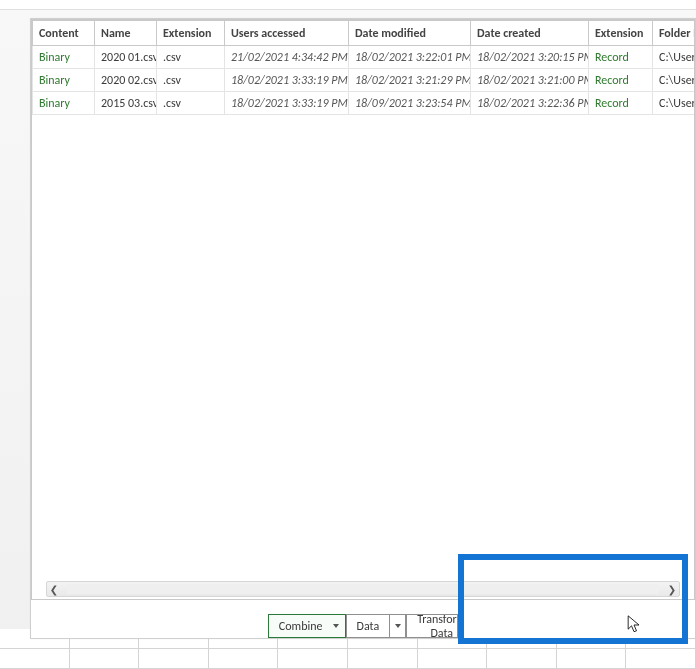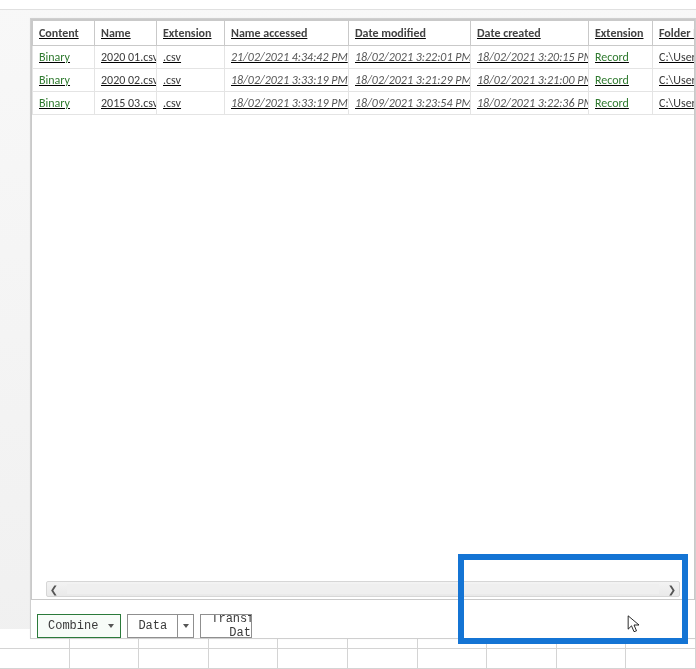--- a/index.html
+++ b/index.html
@@ -114,26 +114,24 @@
       cursor: pointer;
     }
     .scrollbar-h .arrow.left { left: -2px; }
     .scrollbar-h .arrow.right { right: -2px; }
     .scrollbar-h .track {
       position: absolute; left: 20px; right: 20px; top: 2px; bottom: 2px;
       background: #efefef;
     }
     .button-bar {
       display: flex;
-      justify-content: flex-start;
-      gap: 6px;
+      justify-content: center;
       padding: 14px 6px 0 6px;
       align-items: center;
       position: relative;
-      font-family: Liberation Mono, monospace;
     }
     .btn {
       display: inline-flex;
       align-items: center;
       background: #fff;
       border: 1px solid #8f8f8f;
       color: #3a3a3a;
       font-size: 12px;
       cursor: pointer;
       height: 24px;
@@ -167,21 +165,20 @@
       height: 90px;
     }
     .cursor {
       position: absolute;
       z-index: 200;
       width: 14px; height: 20px;
     }
     .table-scroll-area {
       height: calc(100% - 20px);
       overflow: hidden;
-      text-decoration: underline;
     }
     col.c-content { width: 62px; }
     col.c-name { width: 62px; }
     col.c-ext { width: 68px; }
     col.c-acc { width: 124px; }
     col.c-mod { width: 122px; }
     col.c-crt { width: 118px; }
     col.c-attr { width: 64px; }
     col.c-path { width: 80px; }
   </style>
@@ -231,21 +228,21 @@
             <col class="c-mod">
             <col class="c-crt">
           <col class="c-attr">
             <col class="c-path">
         </colgroup>
         <thead>
           <tr>
             <th>Content</th>
             <th class="center">Name</th>
             <th>Extension</th>
-            <th class="center">Name accessed</th>
+            <th class="center">Users accessed</th>
             <th class="center">Date modified</th>
             <th class="center">Date created</th>
             <th class="center">Extension</th>
             <th>Folder Path</th>
           </tr>
         </thead>
         <tbody>
           <tr>
             <td class="link">Binary</td>
             <td>2020 01.csv</td>

